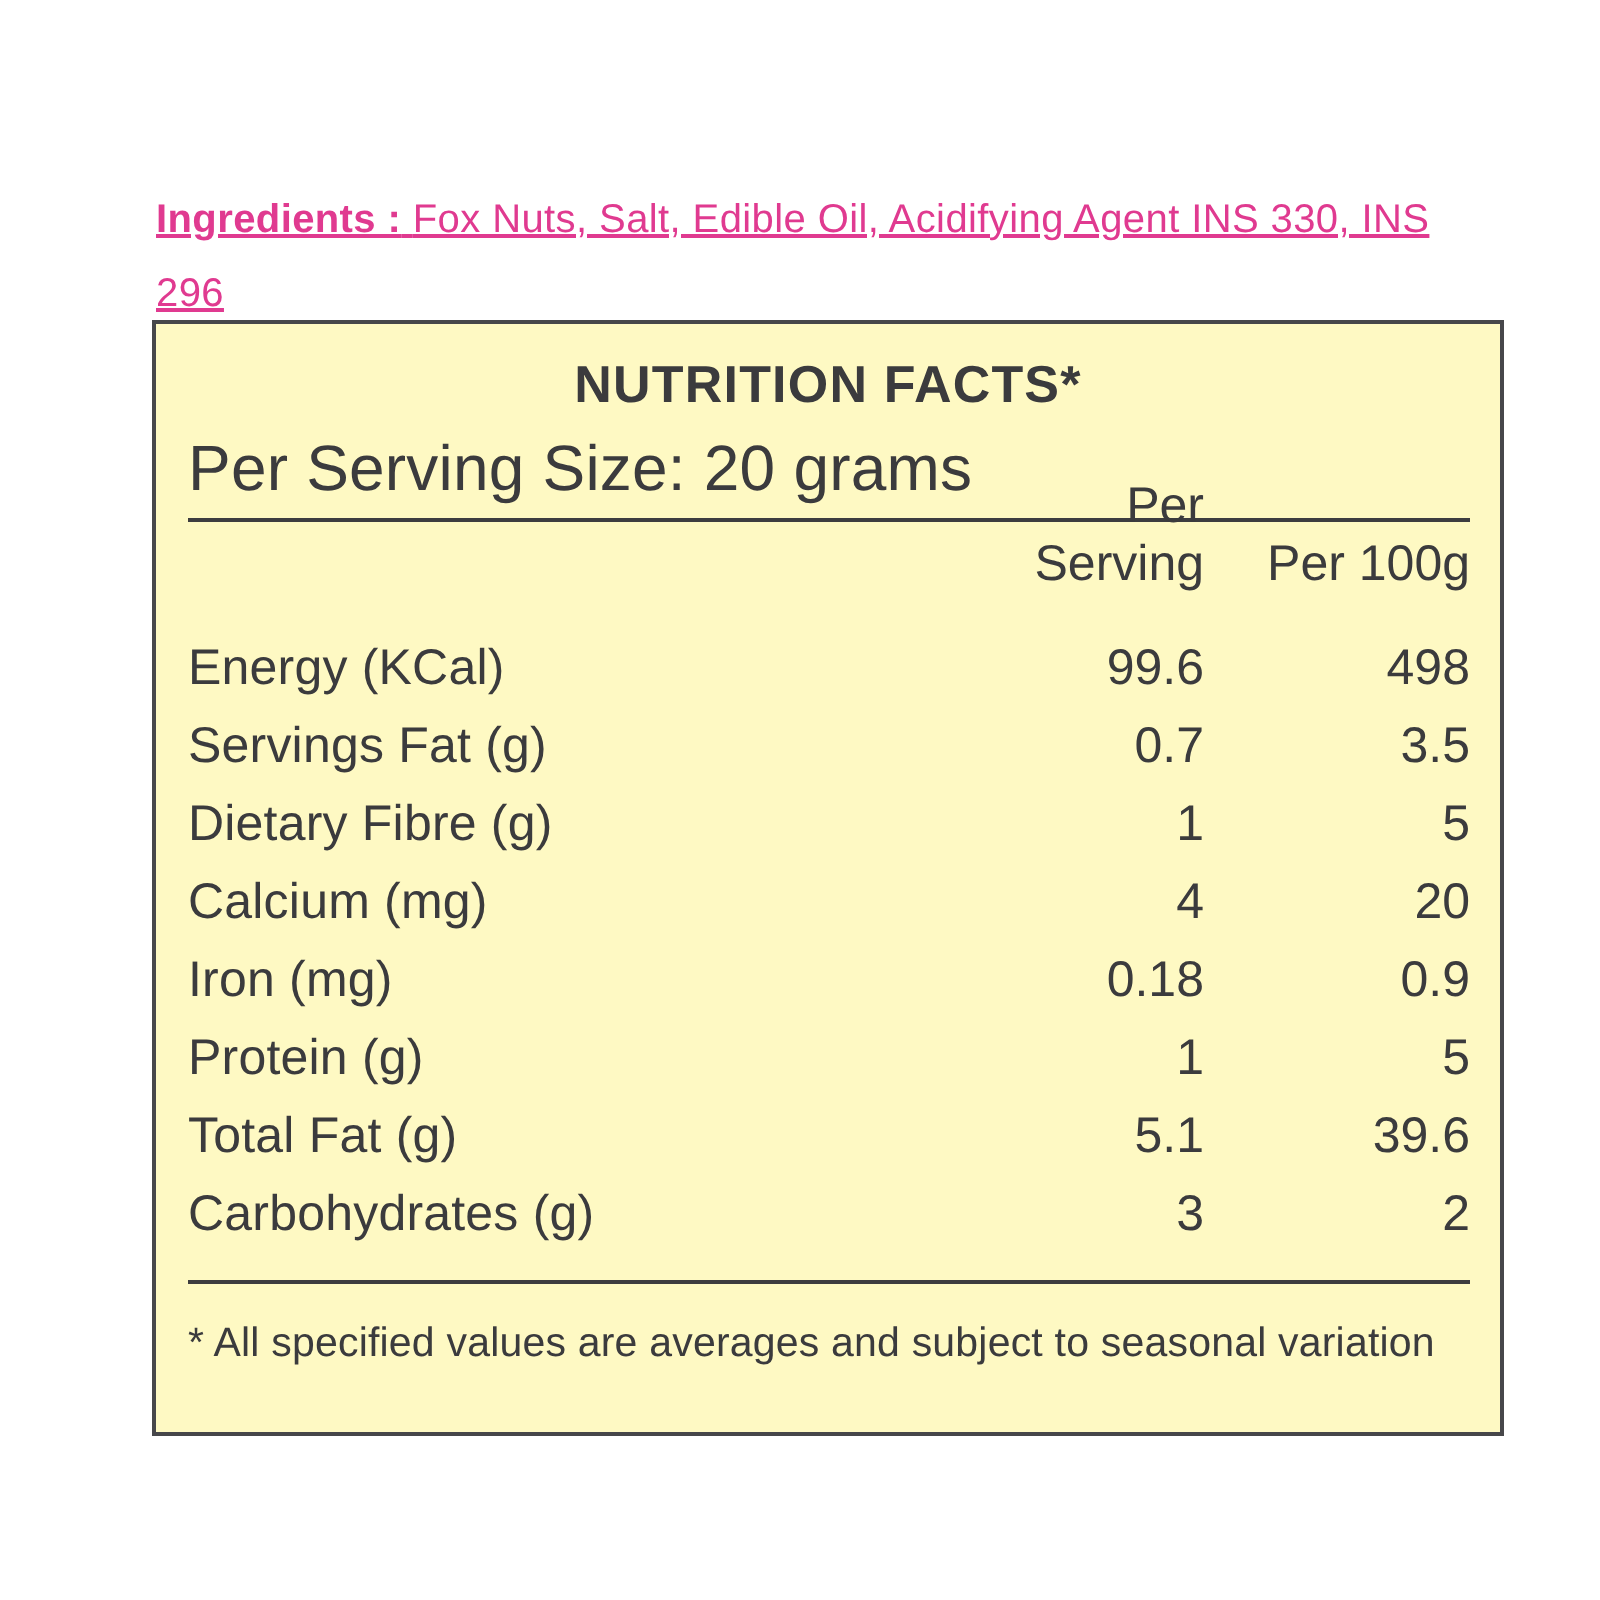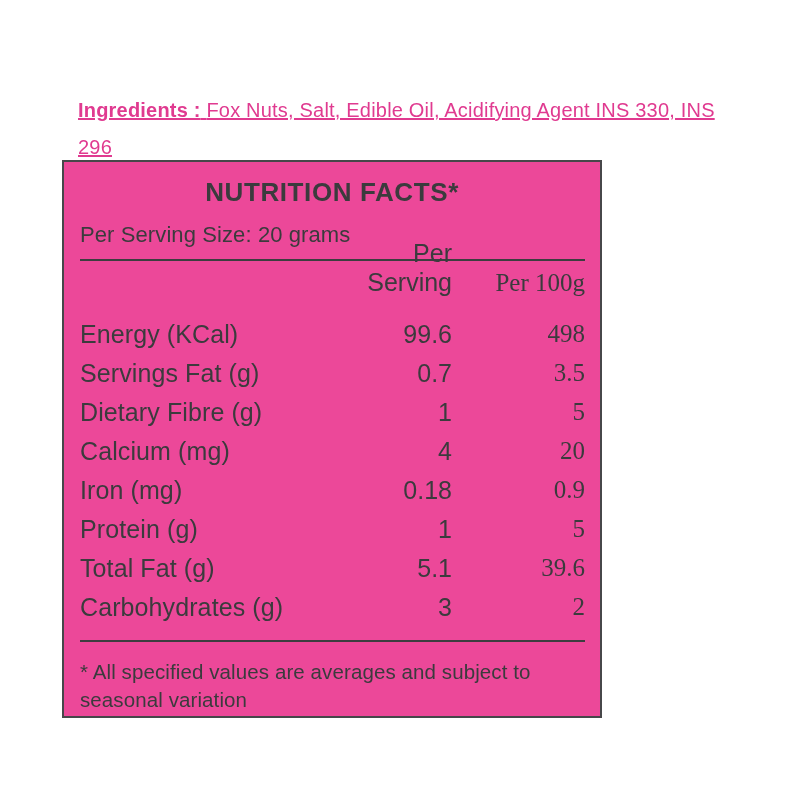--- a/index.html
+++ b/index.html
@@ -31,41 +31,41 @@
     color: #e03a90;
     letter-spacing: 0.2px;
     text-decoration: underline;
   }
   .ingredients strong {
     font-weight: 700;
   }
   
   .facts-box {
     position: absolute;
-    left: 62px;
+    left: 76px;
     top: 160px;
-    width: 540px;
+    width: 676px;
     height: 558px;
     box-sizing: border-box;
     border: 2px solid #47474a;
-    background: #ec4899;
+    background: #fef9c3;
     padding-top: 14px;
   }
   .panel-title {
     margin: 0;
     text-align: center;
     font-size: 26px;
     line-height: 32px;
     font-weight: 700;
     letter-spacing: 0.6px;
     color: #3b3b3d;
   }
   .serving-info {
     margin: 10px 15px 0 16px;
-    font-size: 22px;
+    font-size: 32px;
     line-height: 33px;
     letter-spacing: 0.1px;
   }
   .serving-info p {
     margin: 0;
   }
   .rule {
     margin: 8px 15px 0 16px;
     border-top: 2px solid #3d3d3f;
     height: 0;
@@ -93,21 +93,20 @@
     text-align: left;
     letter-spacing: 0.1px;
   }
   .trow .v1 {
     width: 130px;
     text-align: right;
   }
   .trow .v2 {
     width: 133px;
     text-align: right;
-    font-family: Liberation Serif, serif;
   }
   .footnote {
     margin: 16px 15px 0 16px;
     font-size: 20.5px;
     line-height: 28px;
     letter-spacing: 0.1px;
   }
 </style>
 </head>
 <body>

